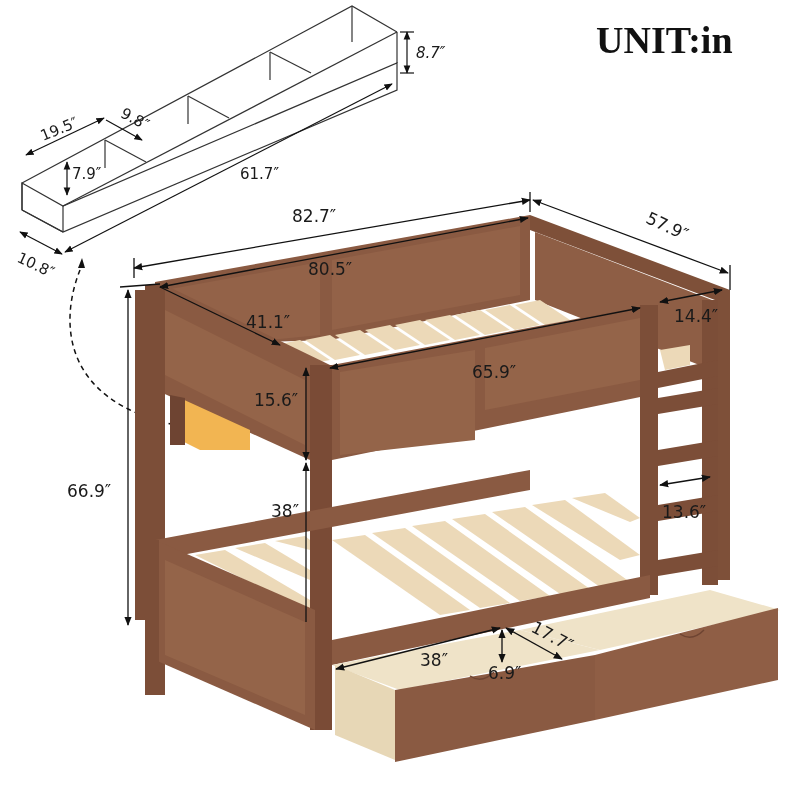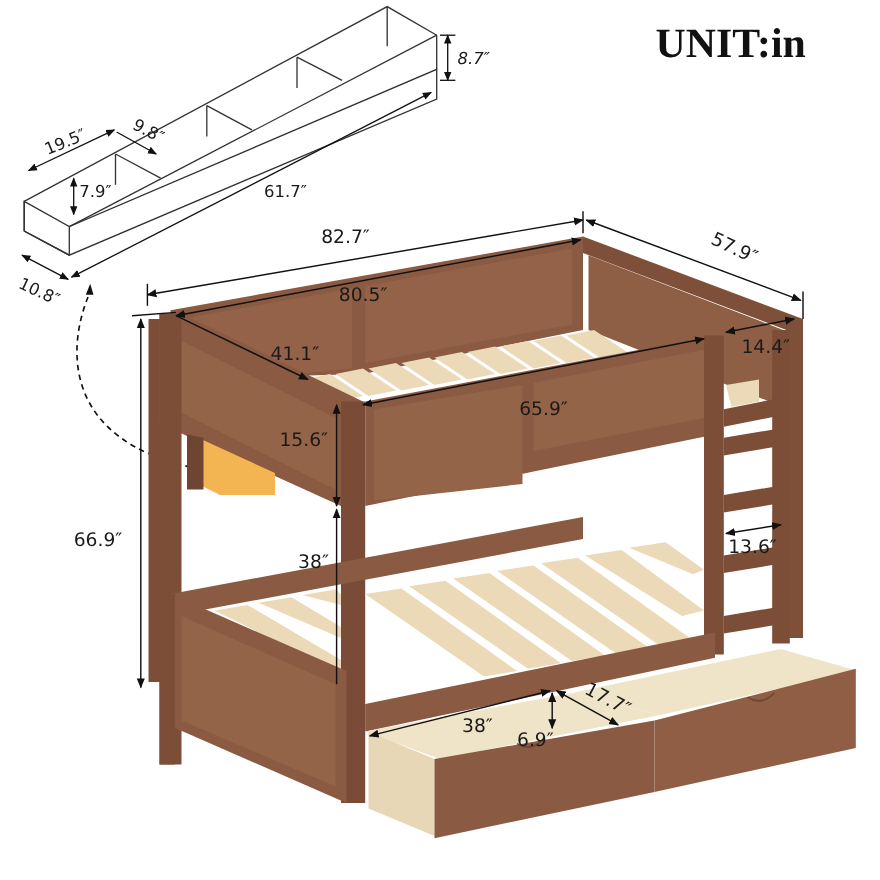--- a/index.html
+++ b/index.html
@@ -167,17 +167,17 @@
 
 <div class="dim" style="left:292px;top:208px;text-align:center;">82.7″</div>
 <div class="dim" style="left:645px;top:218px;transform:rotate(25deg);">57.9″</div>
 <div class="dim" style="left:308px;top:261px;text-align:right;">80.5″</div>
 <div class="dim" style="left:246px;top:314px;">41.1″</div>
 <div class="dim" style="left:452px;top:364px;margin-left:20px;">65.9″</div>
 <div class="dim" style="left:638px;top:308px;margin-left:36px;">14.4″</div>
 <div class="dim" style="left:254px;top:392px;">15.6″</div>
 <div class="dim" style="left:67px;top:483px;">66.9″</div>
 <div class="dim" style="left:271px;top:503px;">38″</div>
-<div class="dim" style="left:662px;top:490px;">13.6″</div>
+<div class="dim" style="left:662px;top:504px;">13.6″</div>
 
 <div class="dim" style="left:420px;top:652px;">38″</div>
-<div class="dim" style="left:470px;top:665px;">6.9″</div>
+<div class="dim" style="left:488px;top:665px;">6.9″</div>
 <div class="dim" style="left:530px;top:628px;transform:rotate(28deg);">17.7″</div>
 
 </body></html>

